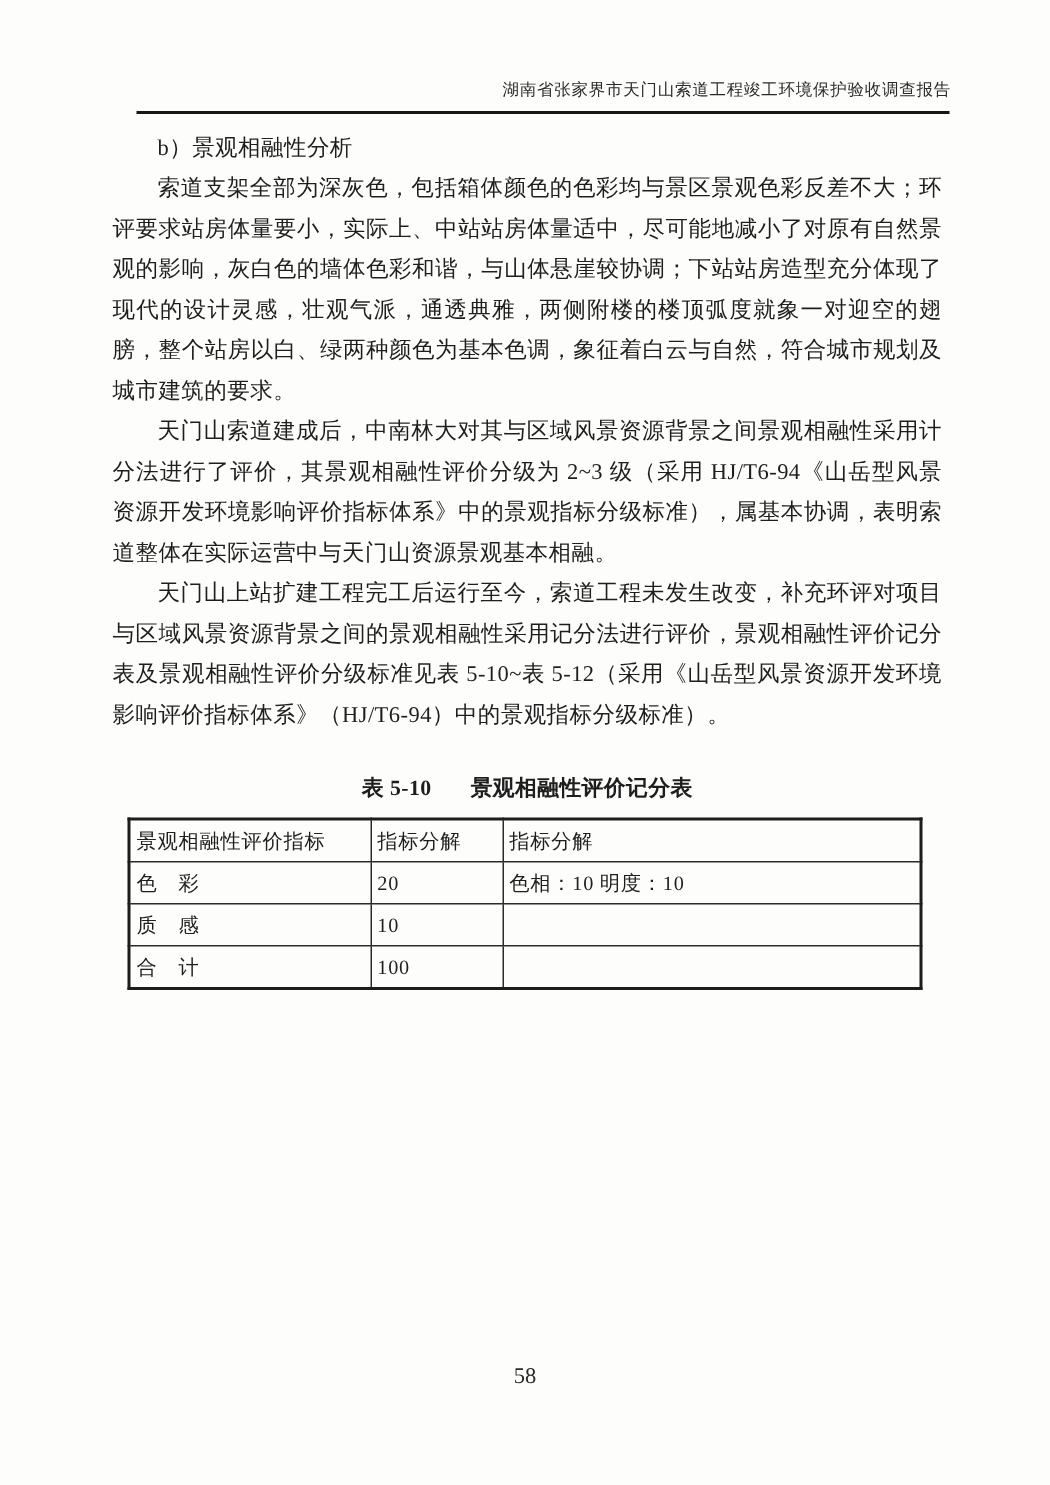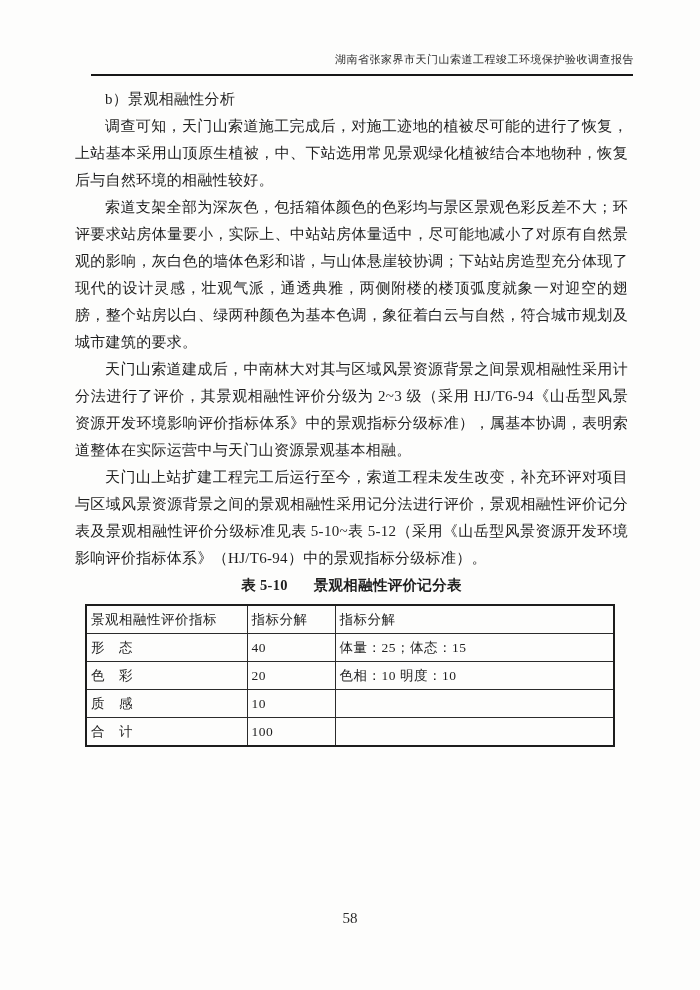--- a/index.html
+++ b/index.html
@@ -35,21 +35,21 @@
     left: 75px;
     width: 553px;
     font-size: 15px;
     line-height: 27px;
     text-align: justify;
     letter-spacing: 0.3px;
   }
   .content p { margin: 0; text-indent: 2em; }
   .content p.no-indent { text-indent: 0; }
   .table-caption {
-    margin-top: 0;
+    margin-top: 22px;
     text-align: center;
     font-weight: bold;
     font-size: 14.5px;
     line-height: 26px;
     text-indent: 0;
   }
   .table-caption .cap-label { margin-right: 26px; }
   table.score-table {
     border-collapse: collapse;
     margin: 6px 0 0 10px;
@@ -85,21 +85,20 @@
 </style>
 </head>
 <body>
 
 <div class="running-header">湖南省张家界市天门山索道工程竣工环境保护验收调查报告</div>
 
 <div class="header-rule"></div>
 
 <div class="content">
   <p>b）景观相融性分析</p>
-  <p>调查可知，天门山索道施工完成后，对施工迹地的植被尽可能的进行了恢复，上站基本采用山顶原生植被，中、下站选用常见景观绿化植被结合本地物种，恢复后与自然环境的相融性较好。</p>
   <p>索道支架全部为深灰色，包括箱体颜色的色彩均与景区景观色彩反差不大；环评要求站房体量要小，实际上、中站站房体量适中，尽可能地减小了对原有自然景观的影响，灰白色的墙体色彩和谐，与山体悬崖较协调；下站站房造型充分体现了现代的设计灵感，壮观气派，通透典雅，两侧附楼的楼顶弧度就象一对迎空的翅膀，整个站房以白、绿两种颜色为基本色调，象征着白云与自然，符合城市规划及城市建筑的要求。</p>
   <p>天门山索道建成后，中南林大对其与区域风景资源背景之间景观相融性采用计分法进行了评价，其景观相融性评价分级为 2~3 级（采用 HJ/T6-94《山岳型风景资源开发环境影响评价指标体系》中的景观指标分级标准），属基本协调，表明索道整体在实际运营中与天门山资源景观基本相融。</p>
   <p>天门山上站扩建工程完工后运行至今，索道工程未发生改变，补充环评对项目与区域风景资源背景之间的景观相融性采用记分法进行评价，景观相融性评价记分表及景观相融性评价分级标准见表 5-10~表 5-12（采用《山岳型风景资源开发环境影响评价指标体系》（HJ/T6-94）中的景观指标分级标准）。</p>
 
   <div class="table-caption">
     <span class="cap-label">表 5-10</span><span>景观相融性评价记分表</span>
   </div>
 
   <table class="score-table">
     <colgroup>
@@ -109,25 +108,20 @@
       </colgroup>
     <thead>
       <tr>
         <th>景观相融性评价指标</th>
         <th>指标分解</th>
         <th>指标分解</th>
       </tr>
     </thead>
     <tbody>
       <tr>
-        <td>形　态</td>
-        <td>40</td>
-        <td>体量：25；体态：15</td>
-      </tr>
-      <tr>
         <td>色　彩</td>
         <td>20</td>
         <td>色相：10 明度：10</td>
       </tr>
       <tr>
         <td>质　感</td>
         <td>10</td>
         <td></td>
       </tr>
       <tr>

